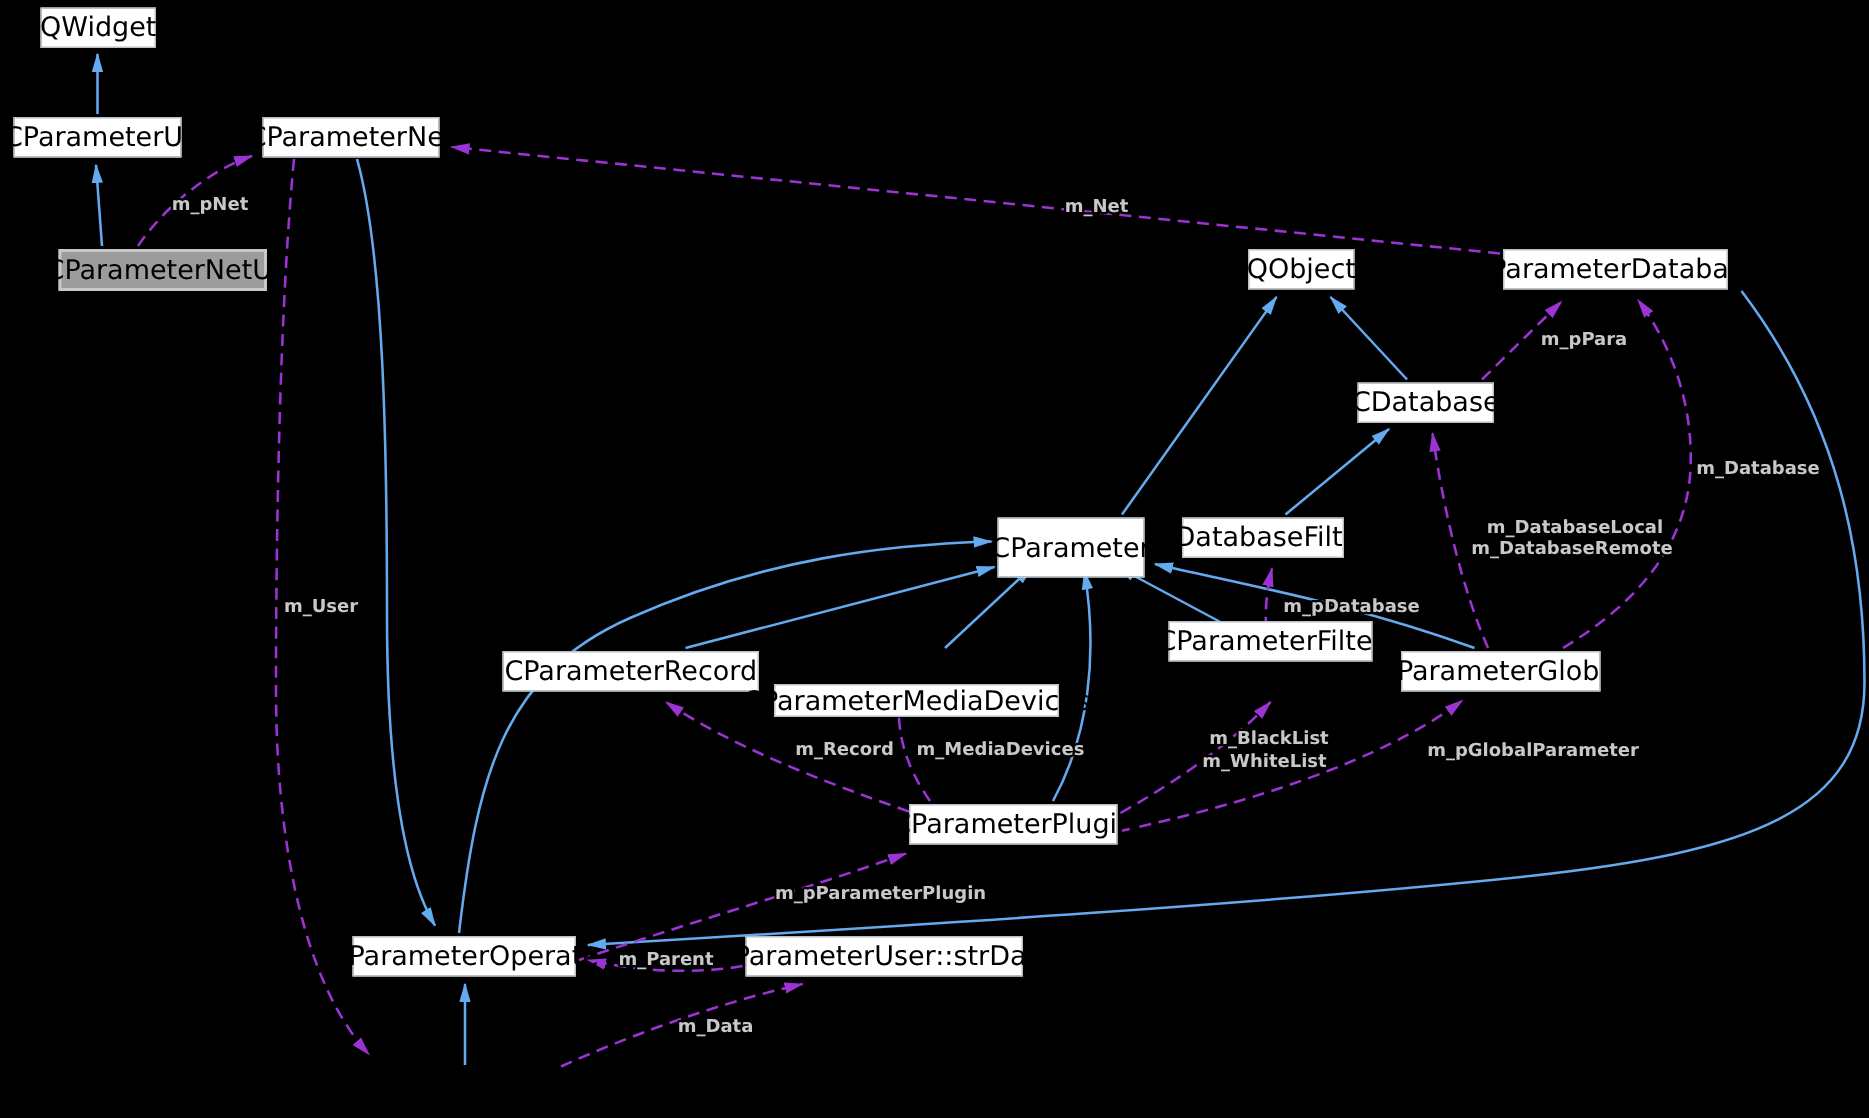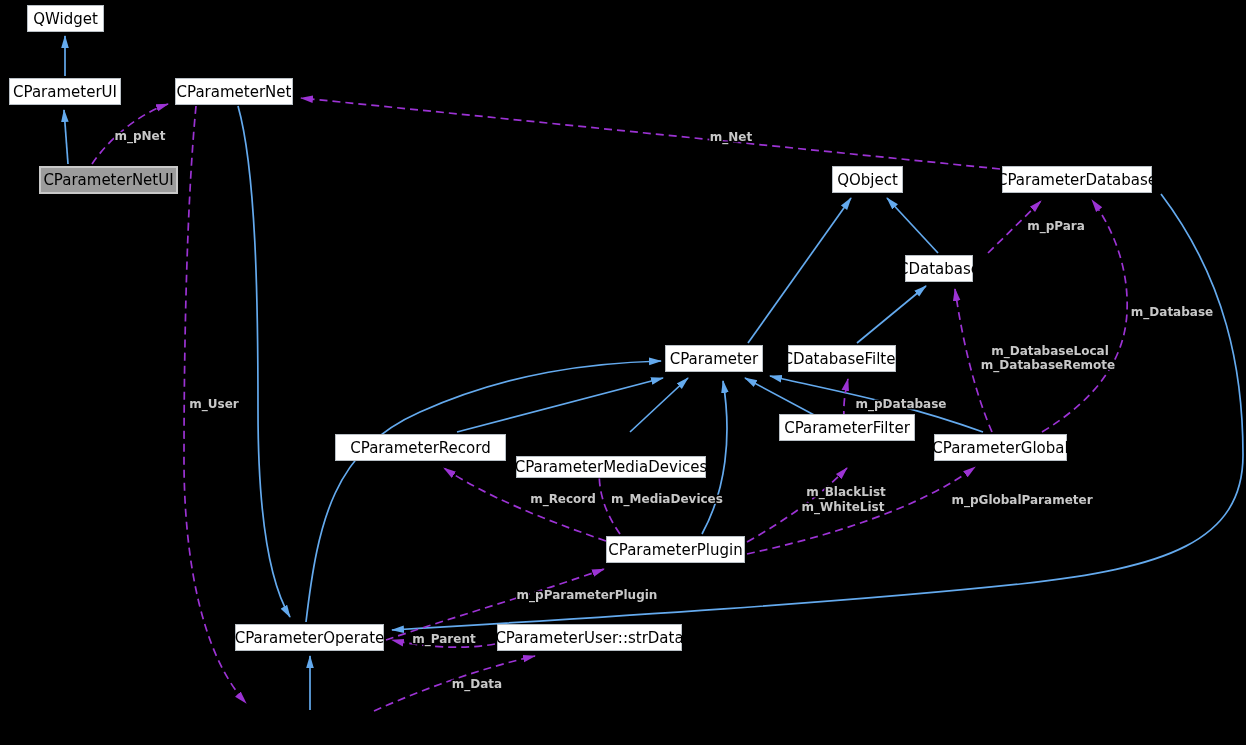--- a/index.html
+++ b/index.html
@@ -22,21 +22,21 @@
     text-anchor:middle;
     paint-order:stroke;
     stroke:#000;stroke-width:3px;stroke-linejoin:round;
   }
   .node{
     position:absolute;
     box-sizing:border-box;
     background:var(--node_bg,#fff);
     border:1px solid var(--node_border,#b9c0c6);
     color:var(--node_text,#000);
-    font-size:15px;
+    font-size:18px;
     display:flex;align-items:center;justify-content:center;
     white-space:nowrap;
     cursor:pointer;
     z-index:2;
   }
   .node.highlight{
     background:var(--highlight_bg,#9c9c9c);
     border:2px solid var(--highlight_border,#c8c8c8);
     margin-left:36px;
   }
@@ -103,22 +103,22 @@
     <text class="edge-label" x="444" y="643">m_Parent</text>
     <text class="edge-label" x="477" y="688">m_Data</text>
   </svg>
 
   <div class="node" style="left:27px;top:5px;width:77px;height:27px">QWidget</div>
   <div class="node" style="left:9px;top:78px;width:112px;height:27px">CParameterUI</div>
   <div class="node" style="left:175px;top:78px;width:118px;height:27px">CParameterNet</div>
   <div class="node highlight" style="left:3px;top:166px;width:139px;height:28px">CParameterNetUI</div>
   <div class="node" style="left:832px;top:166px;width:71px;height:27px">QObject</div>
   <div class="node" style="left:1002px;top:166px;width:150px;height:27px">CParameterDatabase</div>
-  <div class="node" style="left:905px;top:255px;width:68px;height:27px">CDatabase</div>
-  <div class="node" style="left:665px;top:345px;width:98px;height:27px">CParameter</div>
+  <div class="node" style="left:905px;top:255px;width:91px;height:27px">CDatabase</div>
+  <div class="node" style="left:665px;top:345px;width:98px;height:40px">CParameter</div>
   <div class="node" style="left:788px;top:345px;width:108px;height:27px">CDatabaseFilter</div>
   <div class="node" style="left:335px;top:434px;width:171px;height:27px">CParameterRecord</div>
   <div class="node" style="left:516px;top:456px;width:190px;height:22px">CParameterMediaDevices</div>
   <div class="node" style="left:779px;top:414px;width:136px;height:27px">CParameterFilter</div>
   <div class="node" style="left:934px;top:434px;width:133px;height:27px">CParameterGlobal</div>
   <div class="node" style="left:606px;top:536px;width:139px;height:27px">CParameterPlugin</div>
   <div class="node" style="left:235px;top:624px;width:149px;height:27px">CParameterOperate</div>
   <div class="node" style="left:497px;top:624px;width:185px;height:27px">CParameterUser::strData</div>
   <div class="node" style="left:246px;top:752px;width:127px;height:27px">CParameterUser</div>
 </div>

